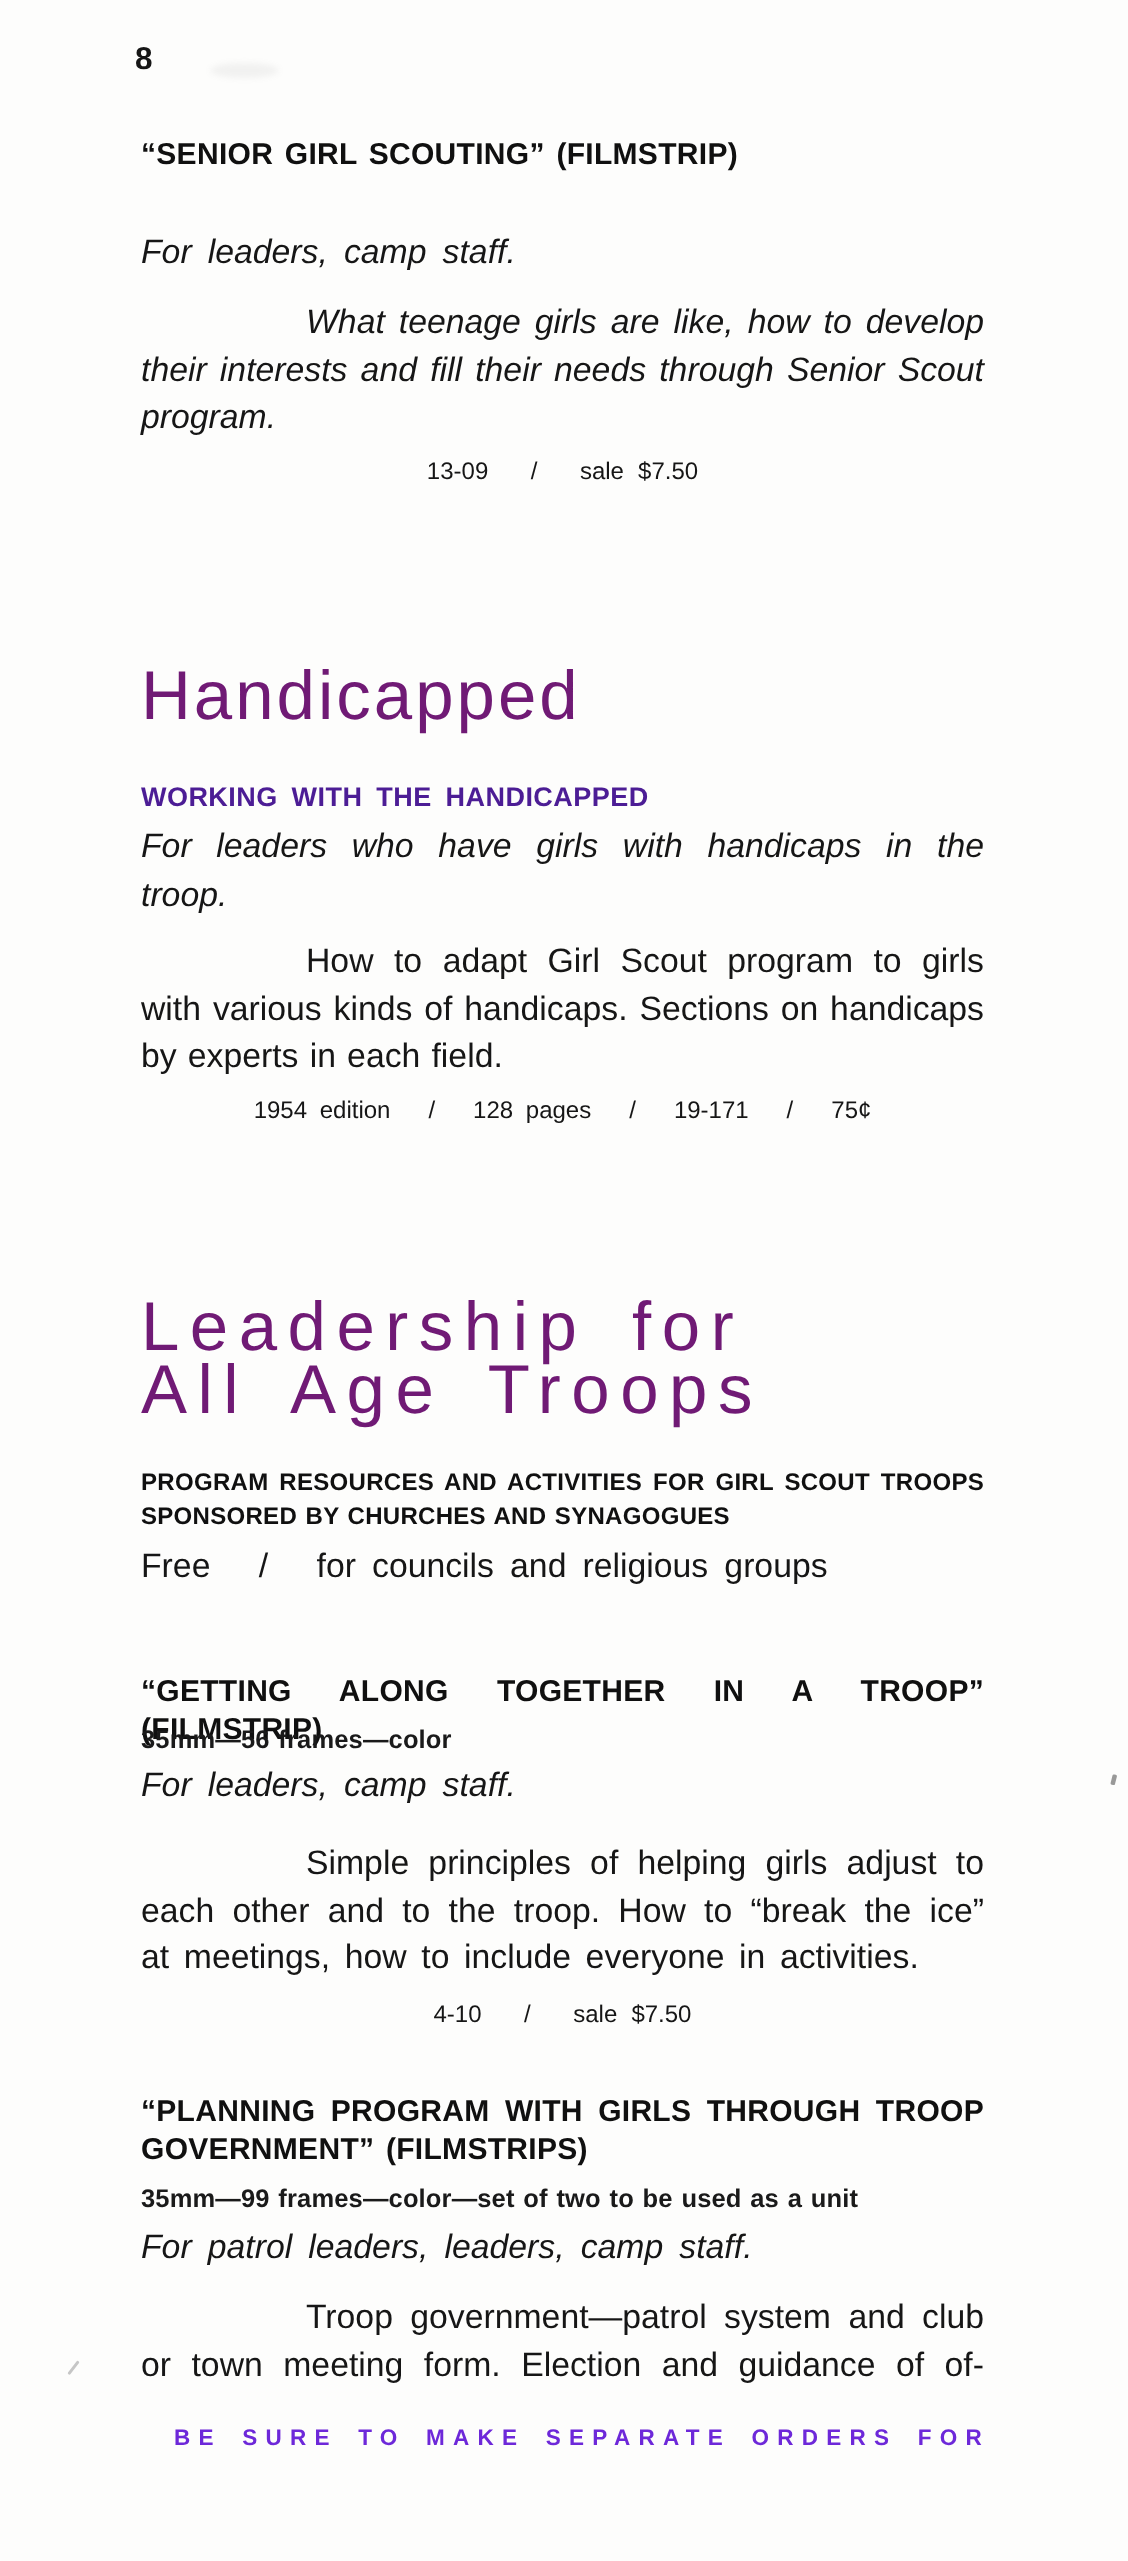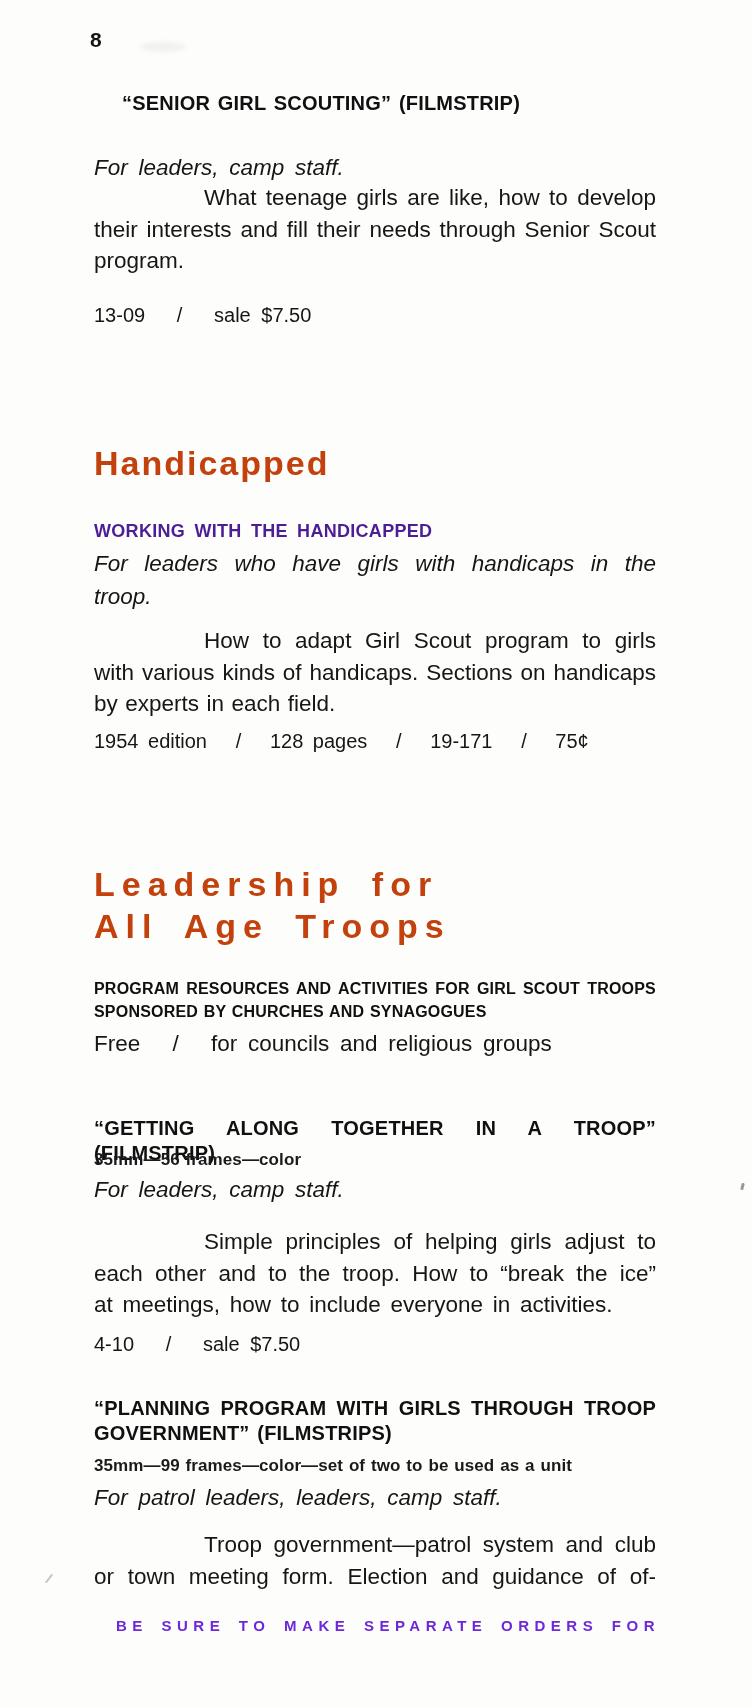--- a/index.html
+++ b/index.html
@@ -7,22 +7,22 @@
   body { font-family:"Liberation Sans", sans-serif; color:#161616; }
   .page {
     position:relative; width:752px; height:1707px;
     background:#fdfdfc; overflow:hidden;
   }
   .blk { position:absolute; left:94px; width:562px; }
 
   .page-number { font-weight:bold; font-size:21px; letter-spacing:1px; }
 
   .big-heading {
-    font-weight:bold; font-size:34px; line-height:42px;
-    letter-spacing:2px; word-spacing:6px; white-space:pre-line; color:#c2410c;
+    font-weight:normal; font-size:46px; line-height:42px;
+    letter-spacing:2px; word-spacing:6px; white-space:pre-line; color:#701a75;
   }
   .big-heading.tracked { letter-spacing:7px; word-spacing:10px; }
 
   .entry-title {
     font-weight:bold; font-size:20px; line-height:25px;
     word-spacing:2px; letter-spacing:0.2px; text-align:justify; color:#101010;
   }
   .resources-title {
     font-weight:bold; font-size:16px; line-height:23px;
     word-spacing:1px; letter-spacing:0.2px; text-align:justify; color:#101010;
@@ -38,21 +38,21 @@
   .audience {
     font-style:italic; font-size:22.5px; line-height:28px; word-spacing:4.5px;
   }
   .audience.justified { text-align:justify; word-spacing:3px; line-height:33px; }
   .desc {
     font-size:22.5px; line-height:31.5px; text-align:justify;
     text-indent:110px; word-spacing:1.2px;
   }
   .desc.loose { word-spacing:3.5px; }
   .desc.justify-last { text-align-last:justify; }
-  .order { font-size:20px; line-height:28px; white-space:pre-wrap; word-spacing:5px; }
+  .order { font-size:16px; line-height:28px; white-space:pre-wrap; word-spacing:5px;text-align:center; }
   .order.wide { word-spacing:4px; }
   .free-row { font-size:22.5px; line-height:28px; white-space:pre-wrap; word-spacing:4.5px; }
 
   .footer-strip {
     position:absolute; left:96px; top:1617px; width:600px;
     font-weight:bold; font-size:15px; letter-spacing:5.5px; word-spacing:4px;
     color:#6d28d9;
     margin-left:20px;
   }
 
@@ -75,23 +75,23 @@
     background:#8c8c8c; opacity:.10; border-radius:50%; filter:blur(2px);
   }
 </style>
 </head>
 <body>
 
 <div class="page">
 
   <div class="blk page-number" style="left:90px; top:28px;">8</div>
 
-  <div class="blk entry-title" style="top:91px;margin-left:28px;">“SENIOR GIRL SCOUTING” (FILMSTRIP)</div>
+  <div class="blk entry-title" style="top:91px;">“SENIOR GIRL SCOUTING” (FILMSTRIP)</div>
   <div class="blk audience" style="top:154px;">For leaders, camp staff.</div>
-  <div class="blk desc" style="top:182px;">What teenage girls are like, how to develop their interests and fill their needs through Senior Scout program.</div>
+  <div class="blk desc" style="top:199px;font-style:italic;">What teenage girls are like, how to develop their interests and fill their needs through Senior Scout program.</div>
   <div class="blk order" style="top:301px;">13-09   /   sale $7.50</div>
 
   <div class="blk big-heading" style="top:442px;">Handicapped</div>
 
   <div class="blk section-sub" style="top:520px;">WORKING WITH THE HANDICAPPED</div>
   <div class="blk audience justified" style="top:547px;">For leaders who have girls with handicaps in the troop.</div>
   <div class="blk desc" style="top:625px;">How to adapt Girl Scout program to girls with various kinds of handicaps. Sections on handicaps by experts in each field.</div>
   <div class="blk order wide" style="top:727px;">1954 edition   /   128 pages   /   19-171   /   75¢</div>
 
   <div class="blk big-heading tracked" style="top:863px;">Leadership for

